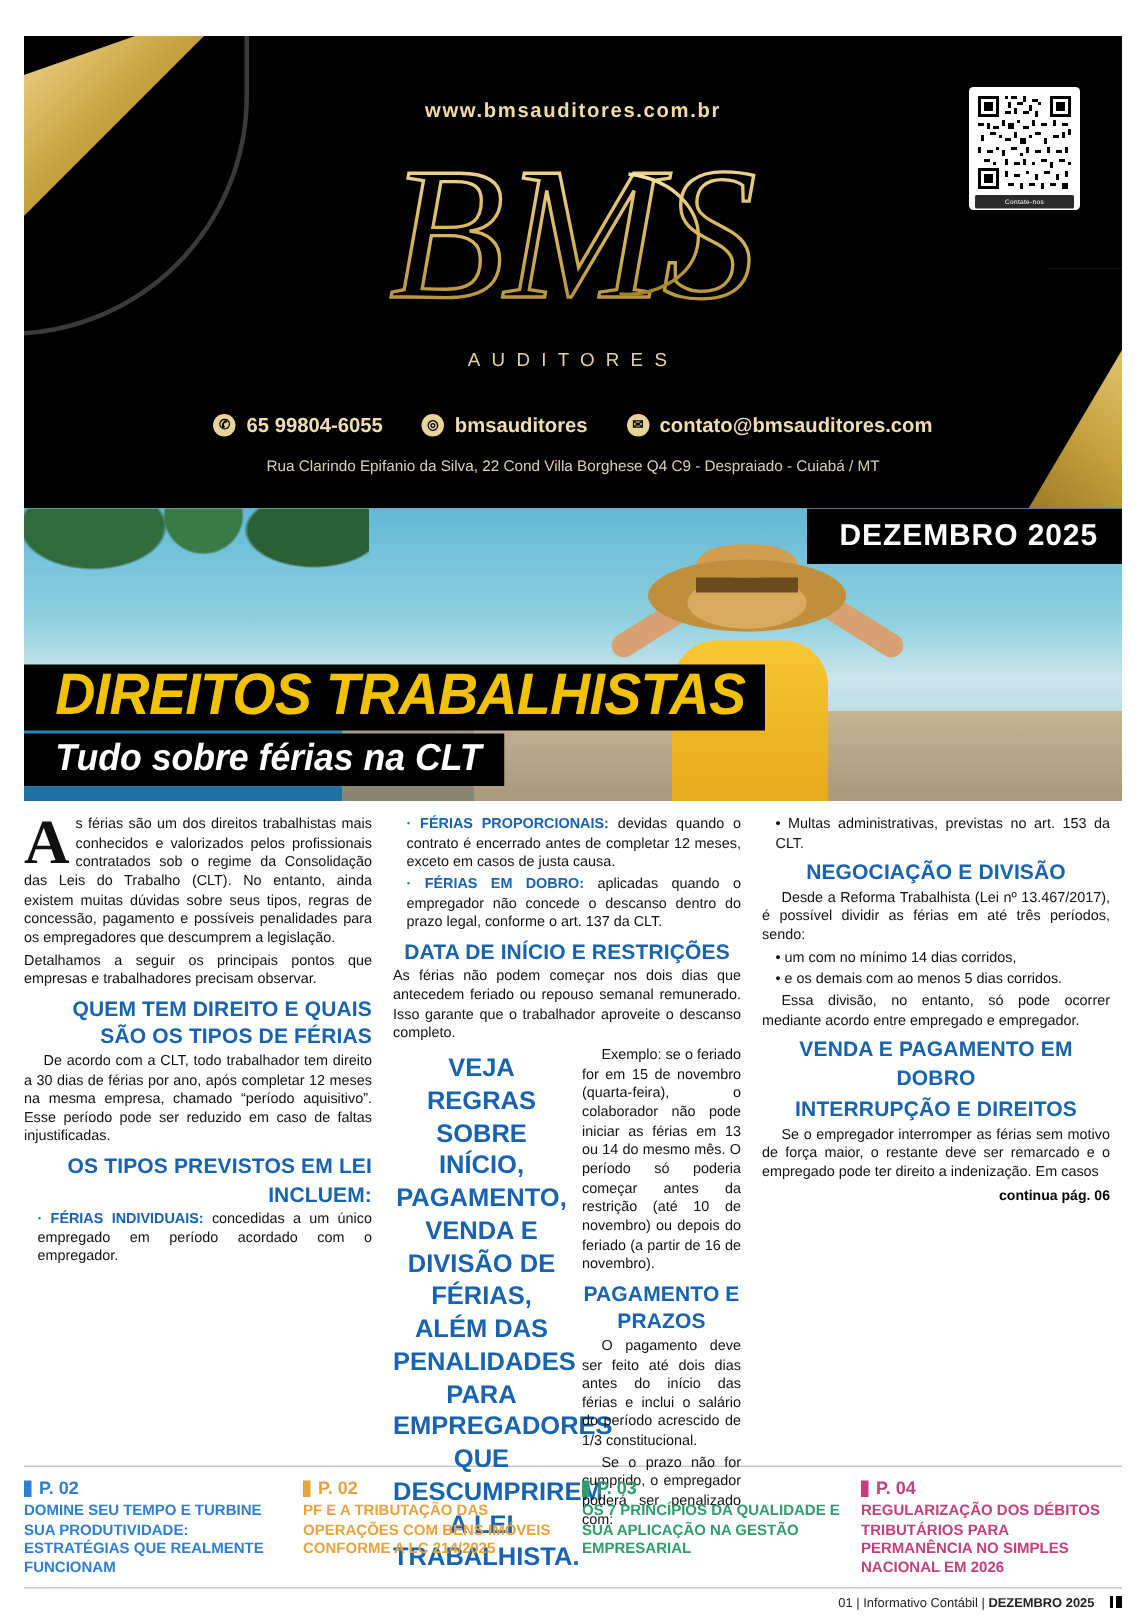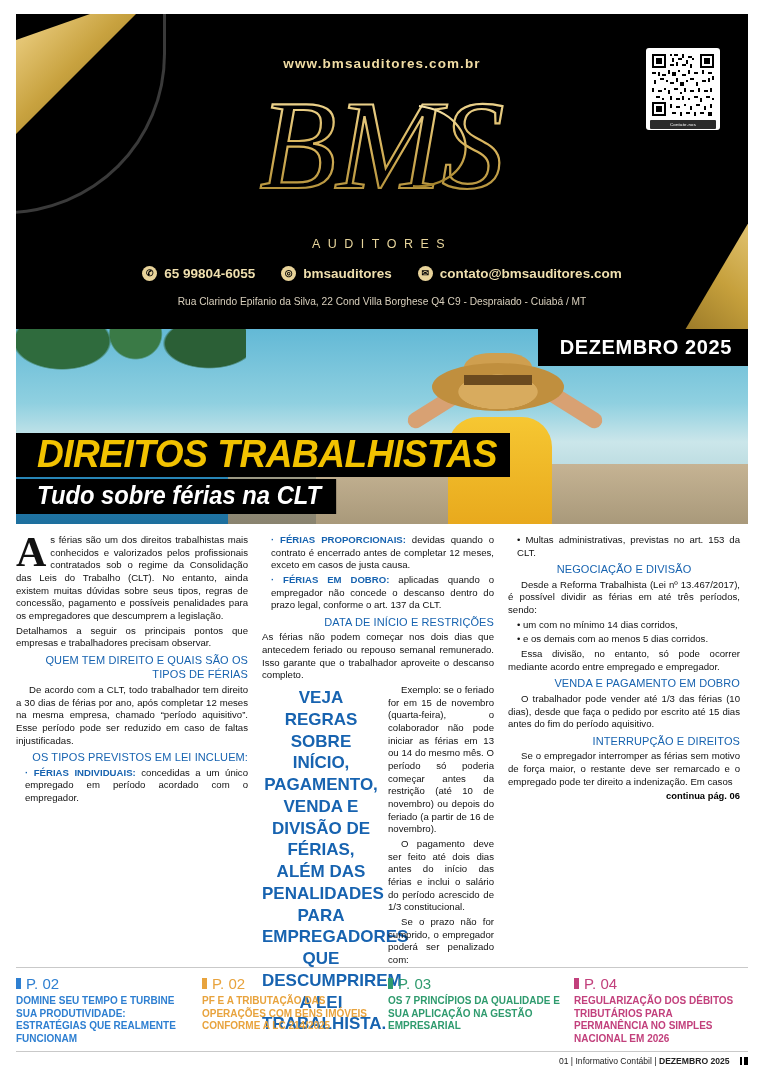--- a/index.html
+++ b/index.html
@@ -9,21 +9,21 @@
     height: 1080px;
     background: #ffffff;
     font-family: "Liberation Sans", sans-serif;
     overflow: hidden;
     position: relative;
   }
   .page {
     position: relative;
     width: 764px;
     height: 1080px;
-    padding: 14px 16px 8px 16px;
+    padding: 24px 16px 8px 16px;
   }
 
   
   .header {
     position: relative;
     height: 315px;
     background: #000000;
     overflow: hidden;
   }
   .corner-tl {
@@ -93,21 +93,21 @@
   .logo-wrap {
     position: absolute;
     top: 66px; left: 0; right: 0;
     text-align: center;
   }
   .logo-mark { display: block; margin: 0 auto; }
   .logo-sub {
     color: #e6d49b;
     letter-spacing: 7.5px;
     font-size: 12.5px;
-    margin-top: 17px;
+    margin-top: 3px;
   }
   .contact-row {
     position: absolute;
     bottom: 48px; left: 0; right: 0;
     display: flex;
     justify-content: center;
     align-items: center;
     gap: 26px;
     color: #efdfae;
     font-size: 13.5px;
@@ -261,27 +261,27 @@
     float: left;
     font-family: "Liberation Serif", serif;
     font-size: 42px;
     line-height: 33px;
     padding: 2px 4px 0 0;
     font-weight: bold;
     color: #111;
   }
   .sub {
     color: #1763b0;
-    font-weight: normal;
-    font-size: 11px;
+    font-weight: bold;
+    font-size: 14px;
     text-align: right;
     margin: 3px 0 2px 0;
     letter-spacing: .1px;
   }
-  .sub.left { text-align: right; }
+  .sub.left { text-align: center; }
   .sub.center { text-align: center; }
   .inline-sub { color: #1763b0; font-weight: bold; }
   .pull {
     float: left;
     width: 118px;
     margin: 3px 8px 2px 0;
     color: #1763b0;
     font-weight: bold;
     font-size: 17px;
     line-height: 1.28;
@@ -299,21 +299,21 @@
   .footer {
     margin-top: 8px;
     border-top: 1px solid #c9c9c9;
     padding-top: 7px;
     display: flex;
     gap: 12px;
   }
   .fcard { width: 176px; }
   .fcard-top { display: flex; align-items: center; gap: 5px; margin-bottom: 3px; }
   .fbar { width: 5px; height: 11px; display:inline-block; }
-  .fpage { font-size: 15px; font-weight: normal; }
+  .fpage { font-size: 12px; font-weight: bold; }
   .ftext { font-size: 10px; font-weight: bold; line-height: 1.26; text-transform: uppercase; }
   .footer-bottom {
     margin-top: 6px;
     border-top: 1px solid #c9c9c9;
     padding-top: 4px;
     text-align: right;
     font-size: 8.6px;
     color: #222;
   }
   .footer-bottom .bold { font-weight: bold; }
@@ -488,33 +488,33 @@
       <p class="bullet"><span class="inline-sub">· FÉRIAS INDIVIDUAIS:</span><span> concedidas a um único empregado em período acordado com o empregador.</span></p>
     </div>
 
     <div class="col">
       <p class="bullet"><span class="inline-sub">· FÉRIAS PROPORCIONAIS:</span><span> devidas quando o contrato é encerrado antes de completar 12 meses, exceto em casos de justa causa.</span></p>
       <p class="bullet"><span class="inline-sub">· FÉRIAS EM DOBRO:</span><span> aplicadas quando o empregador não concede o descanso dentro do prazo legal, conforme o art. 137 da CLT.</span></p>
       <div class="sub left">DATA DE INÍCIO E RESTRIÇÕES</div>
       <p class="noind">As férias não podem começar nos dois dias que antecedem feriado ou repouso semanal remunerado. Isso garante que o trabalhador aproveite o descanso completo.</p>
       <div class="pull">VEJA REGRAS SOBRE INÍCIO, PAGAMENTO, VENDA E DIVISÃO DE FÉRIAS, ALÉM DAS PENALIDADES PARA EMPREGADORES QUE DESCUMPRIREM A LEI TRABALHISTA.</div>
       <p>Exemplo: se o feriado for em 15 de novembro (quarta-feira), o colaborador não pode iniciar as férias em 13 ou 14 do mesmo mês. O período só poderia começar antes da restrição (até 10 de novembro) ou depois do feriado (a partir de 16 de novembro).</p>
+      <div class="sub left">PAGAMENTO E PRAZOS</div>
       <p>O pagamento deve ser feito até dois dias antes do início das férias e inclui o salário do período acrescido de 1/3 constitucional.</p>
       <p>Se o prazo não for cumprido, o empregador poderá ser penalizado com:</p>
     </div>
 
     <div class="col">
       <p class="bullet">• Multas administrativas, previstas no art. 153 da CLT.</p>
       <div class="sub center">NEGOCIAÇÃO E DIVISÃO</div>
       <p>Desde a Reforma Trabalhista (Lei nº 13.467/2017), é possível dividir as férias em até três períodos, sendo:</p>
       <p class="bullet">• um com no mínimo 14 dias corridos,</p>
       <p class="bullet">• e os demais com ao menos 5 dias corridos.</p>
       <p>Essa divisão, no entanto, só pode ocorrer mediante acordo entre empregado e empregador.</p>
       <div class="sub left">VENDA E PAGAMENTO EM DOBRO</div>
-      <p>O trabalhador pode vender até 1/3 das férias (10 dias), desde que faça o pedido por escrito até 15 dias antes do fim do período aquisitivo.</p>
       <div class="sub left">INTERRUPÇÃO E DIREITOS</div>
       <p>Se o empregador interromper as férias sem motivo de força maior, o restante deve ser remarcado e o empregado pode ter direito a indenização. Em casos</p>
       <span class="continua">continua pág. 06</span>
     </div>
   </div>
 
   <div class="footer">
     <div class="fcard">
       <div class="fcard-top">
         <span class="fbar" style="background:#2e7fd1"></span>

